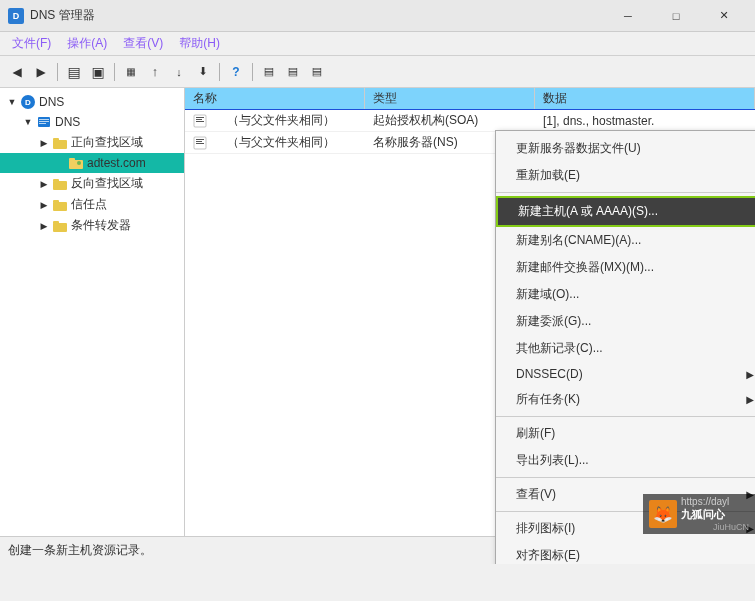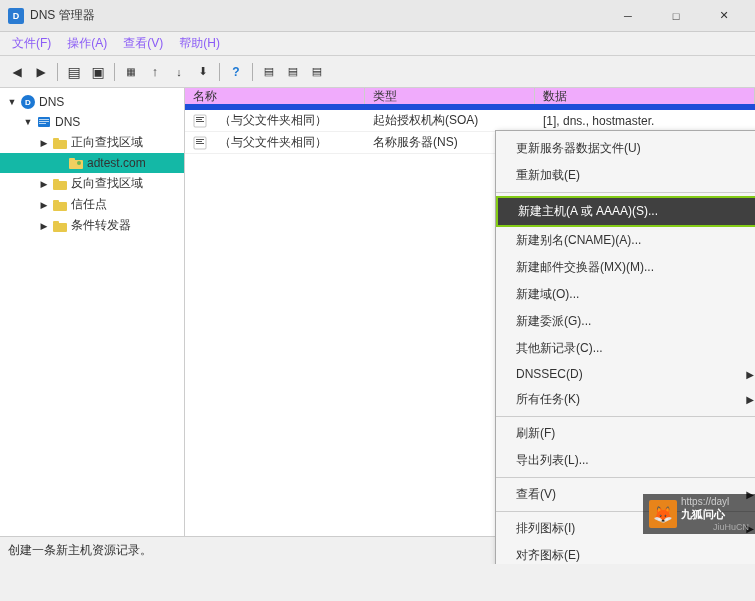--- a/index.html
+++ b/index.html
@@ -144,22 +144,22 @@
     .right-pane {
       flex: 1;
       background: white;
       overflow-y: auto;
       position: relative;
     }
 
     
     .col-headers {
       display: flex;
-      background: #f0abfc;
-      border-bottom: 6px solid #1d4ed8;
+      background: #7dd3fc;
+      border-bottom: 1px solid #1d4ed8;
       height: 22px;
       align-items: center;
     }
     .col-header {
       padding: 0 8px;
       font-size: 12px;
       color: #333;
       border-right: 1px solid #ccc;
       height: 100%;
       display: flex;
@@ -180,21 +180,21 @@
       cursor: pointer;
     }
     .table-cell {
       padding: 0 8px;
       font-size: 12px;
       color: #333;
       overflow: hidden;
       white-space: nowrap;
       text-overflow: ellipsis;
     }
-    .table-cell.name { width: 180px; display: flex; align-items: center; gap: 12px; }
+    .table-cell.name { width: 180px; display: flex; align-items: center; gap: 20px; }
     .table-cell.type { width: 170px; }
     .table-cell.data-col { flex: 1; }
 
     
     .context-menu {
       position: absolute;
       left: 310px;
       top: 42px;
       background: #f5f5f5;
       border: 1px solid #aaa;

